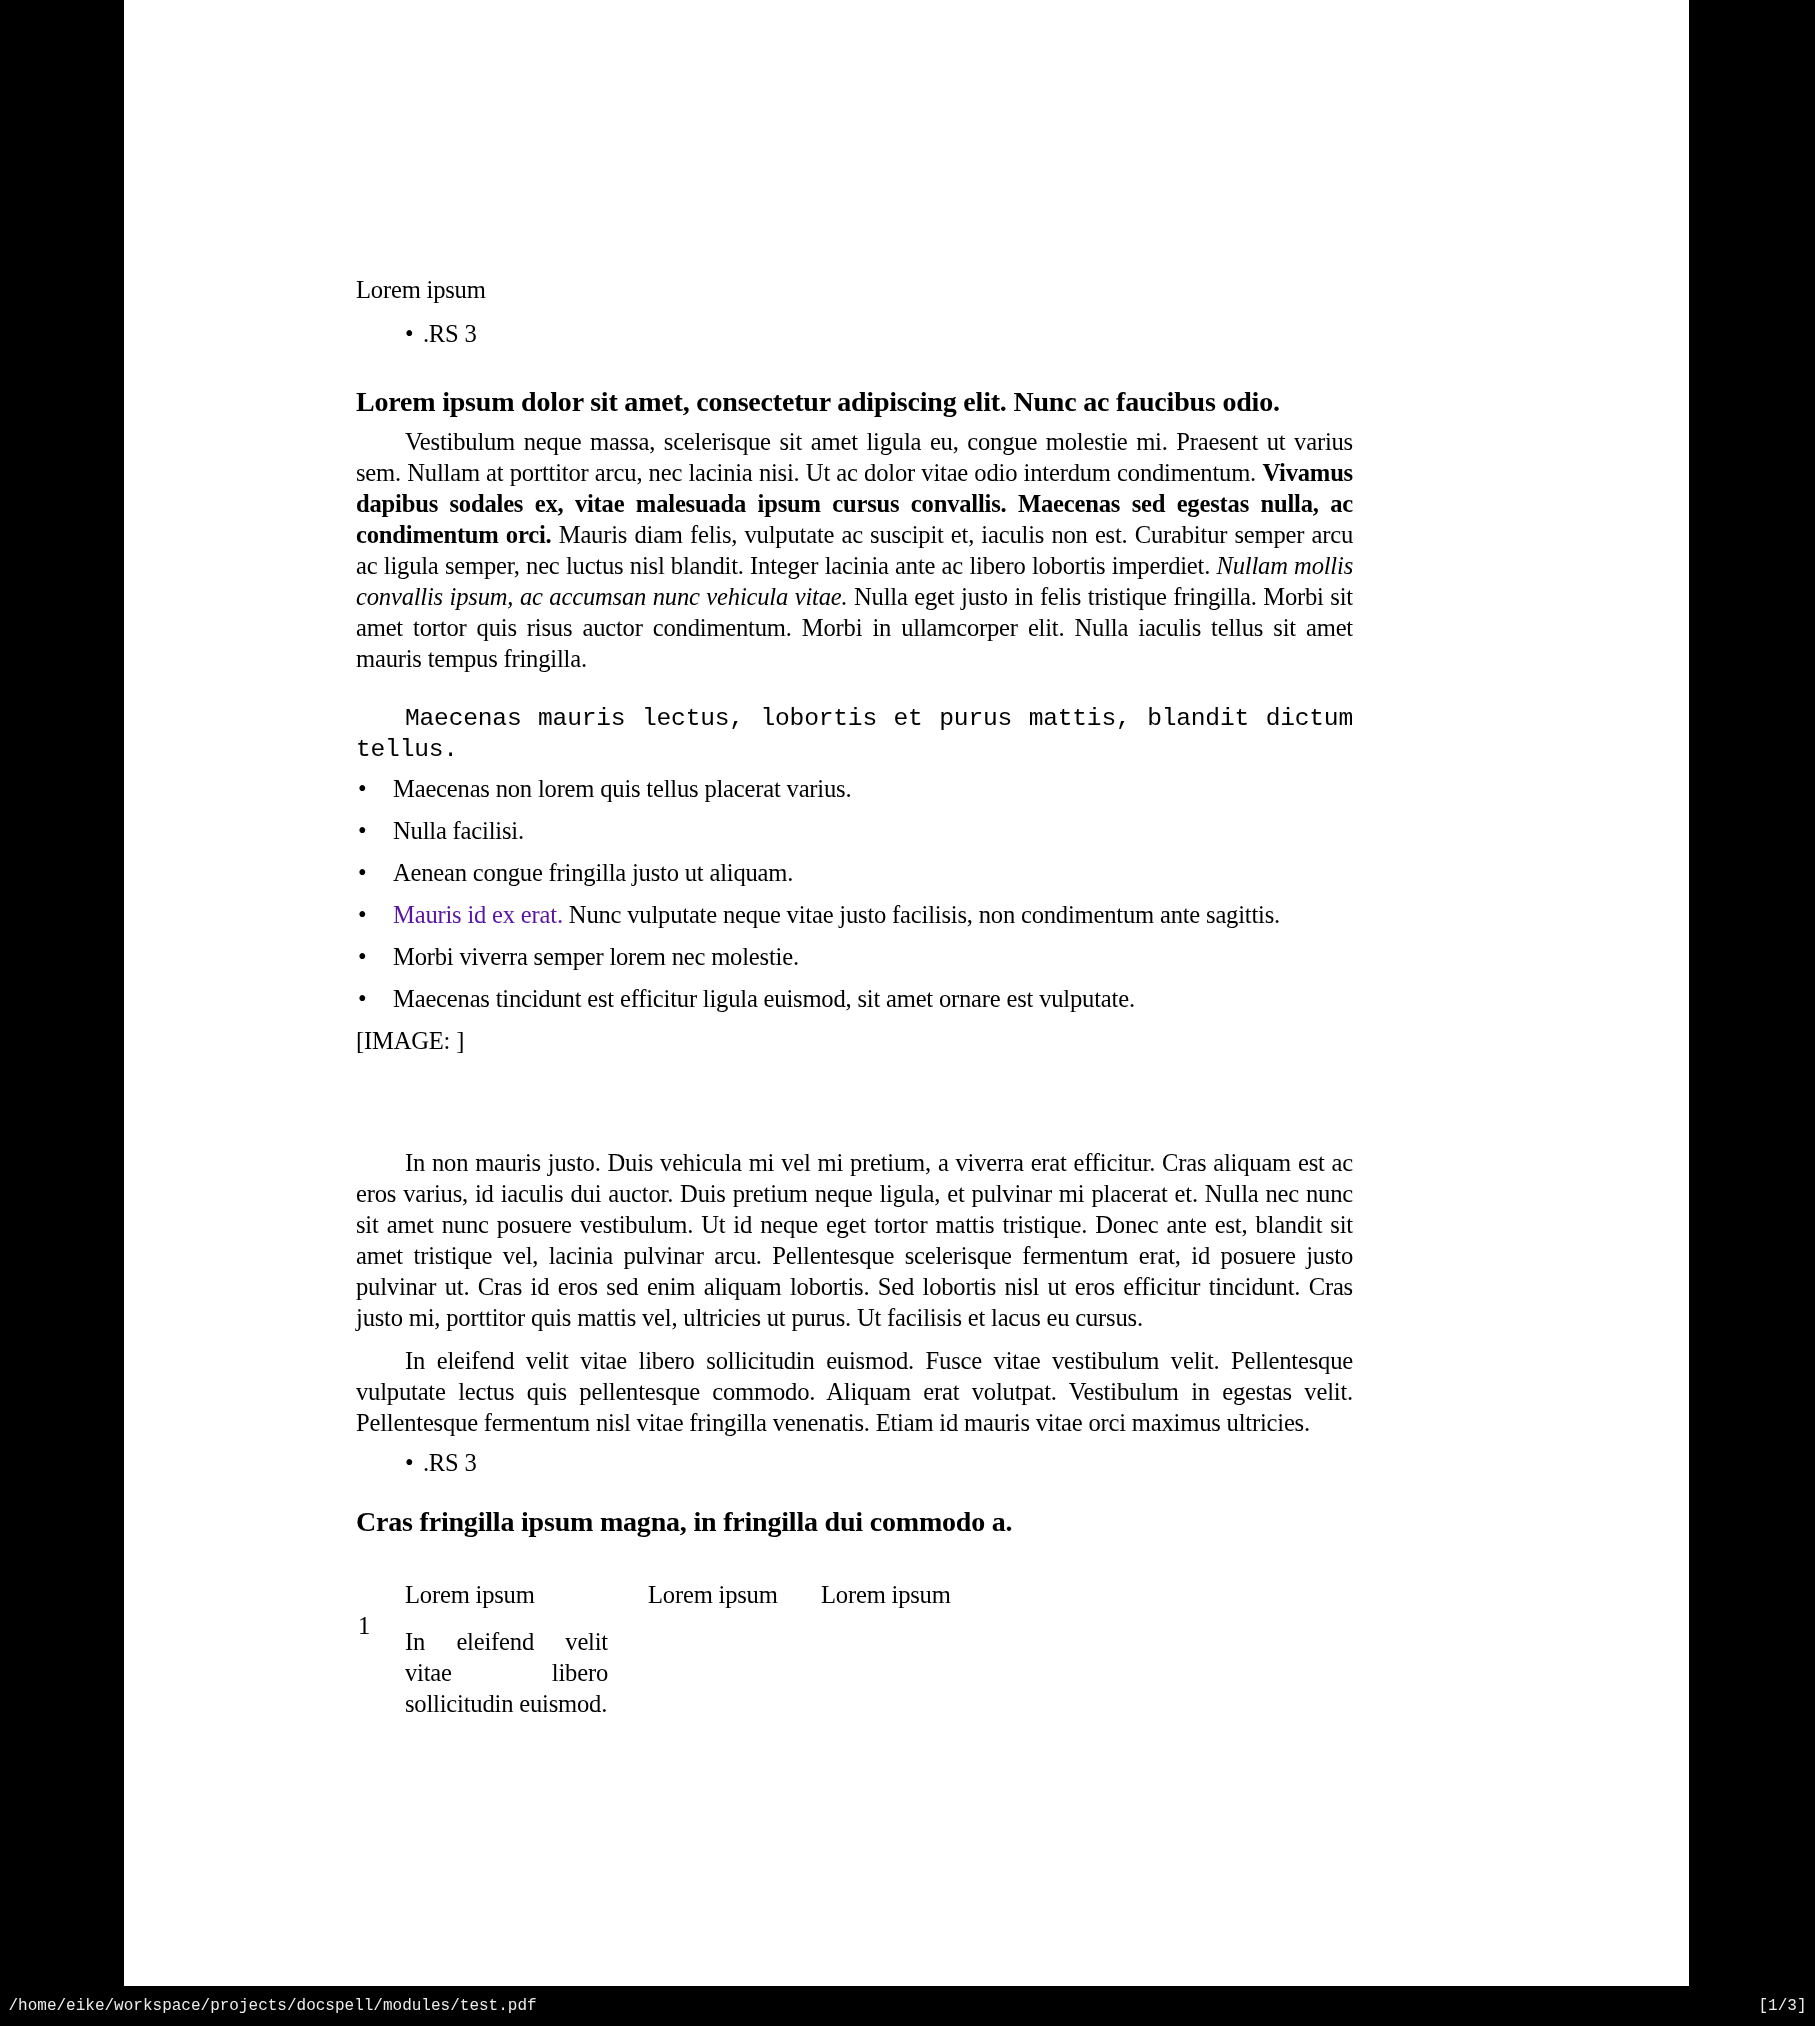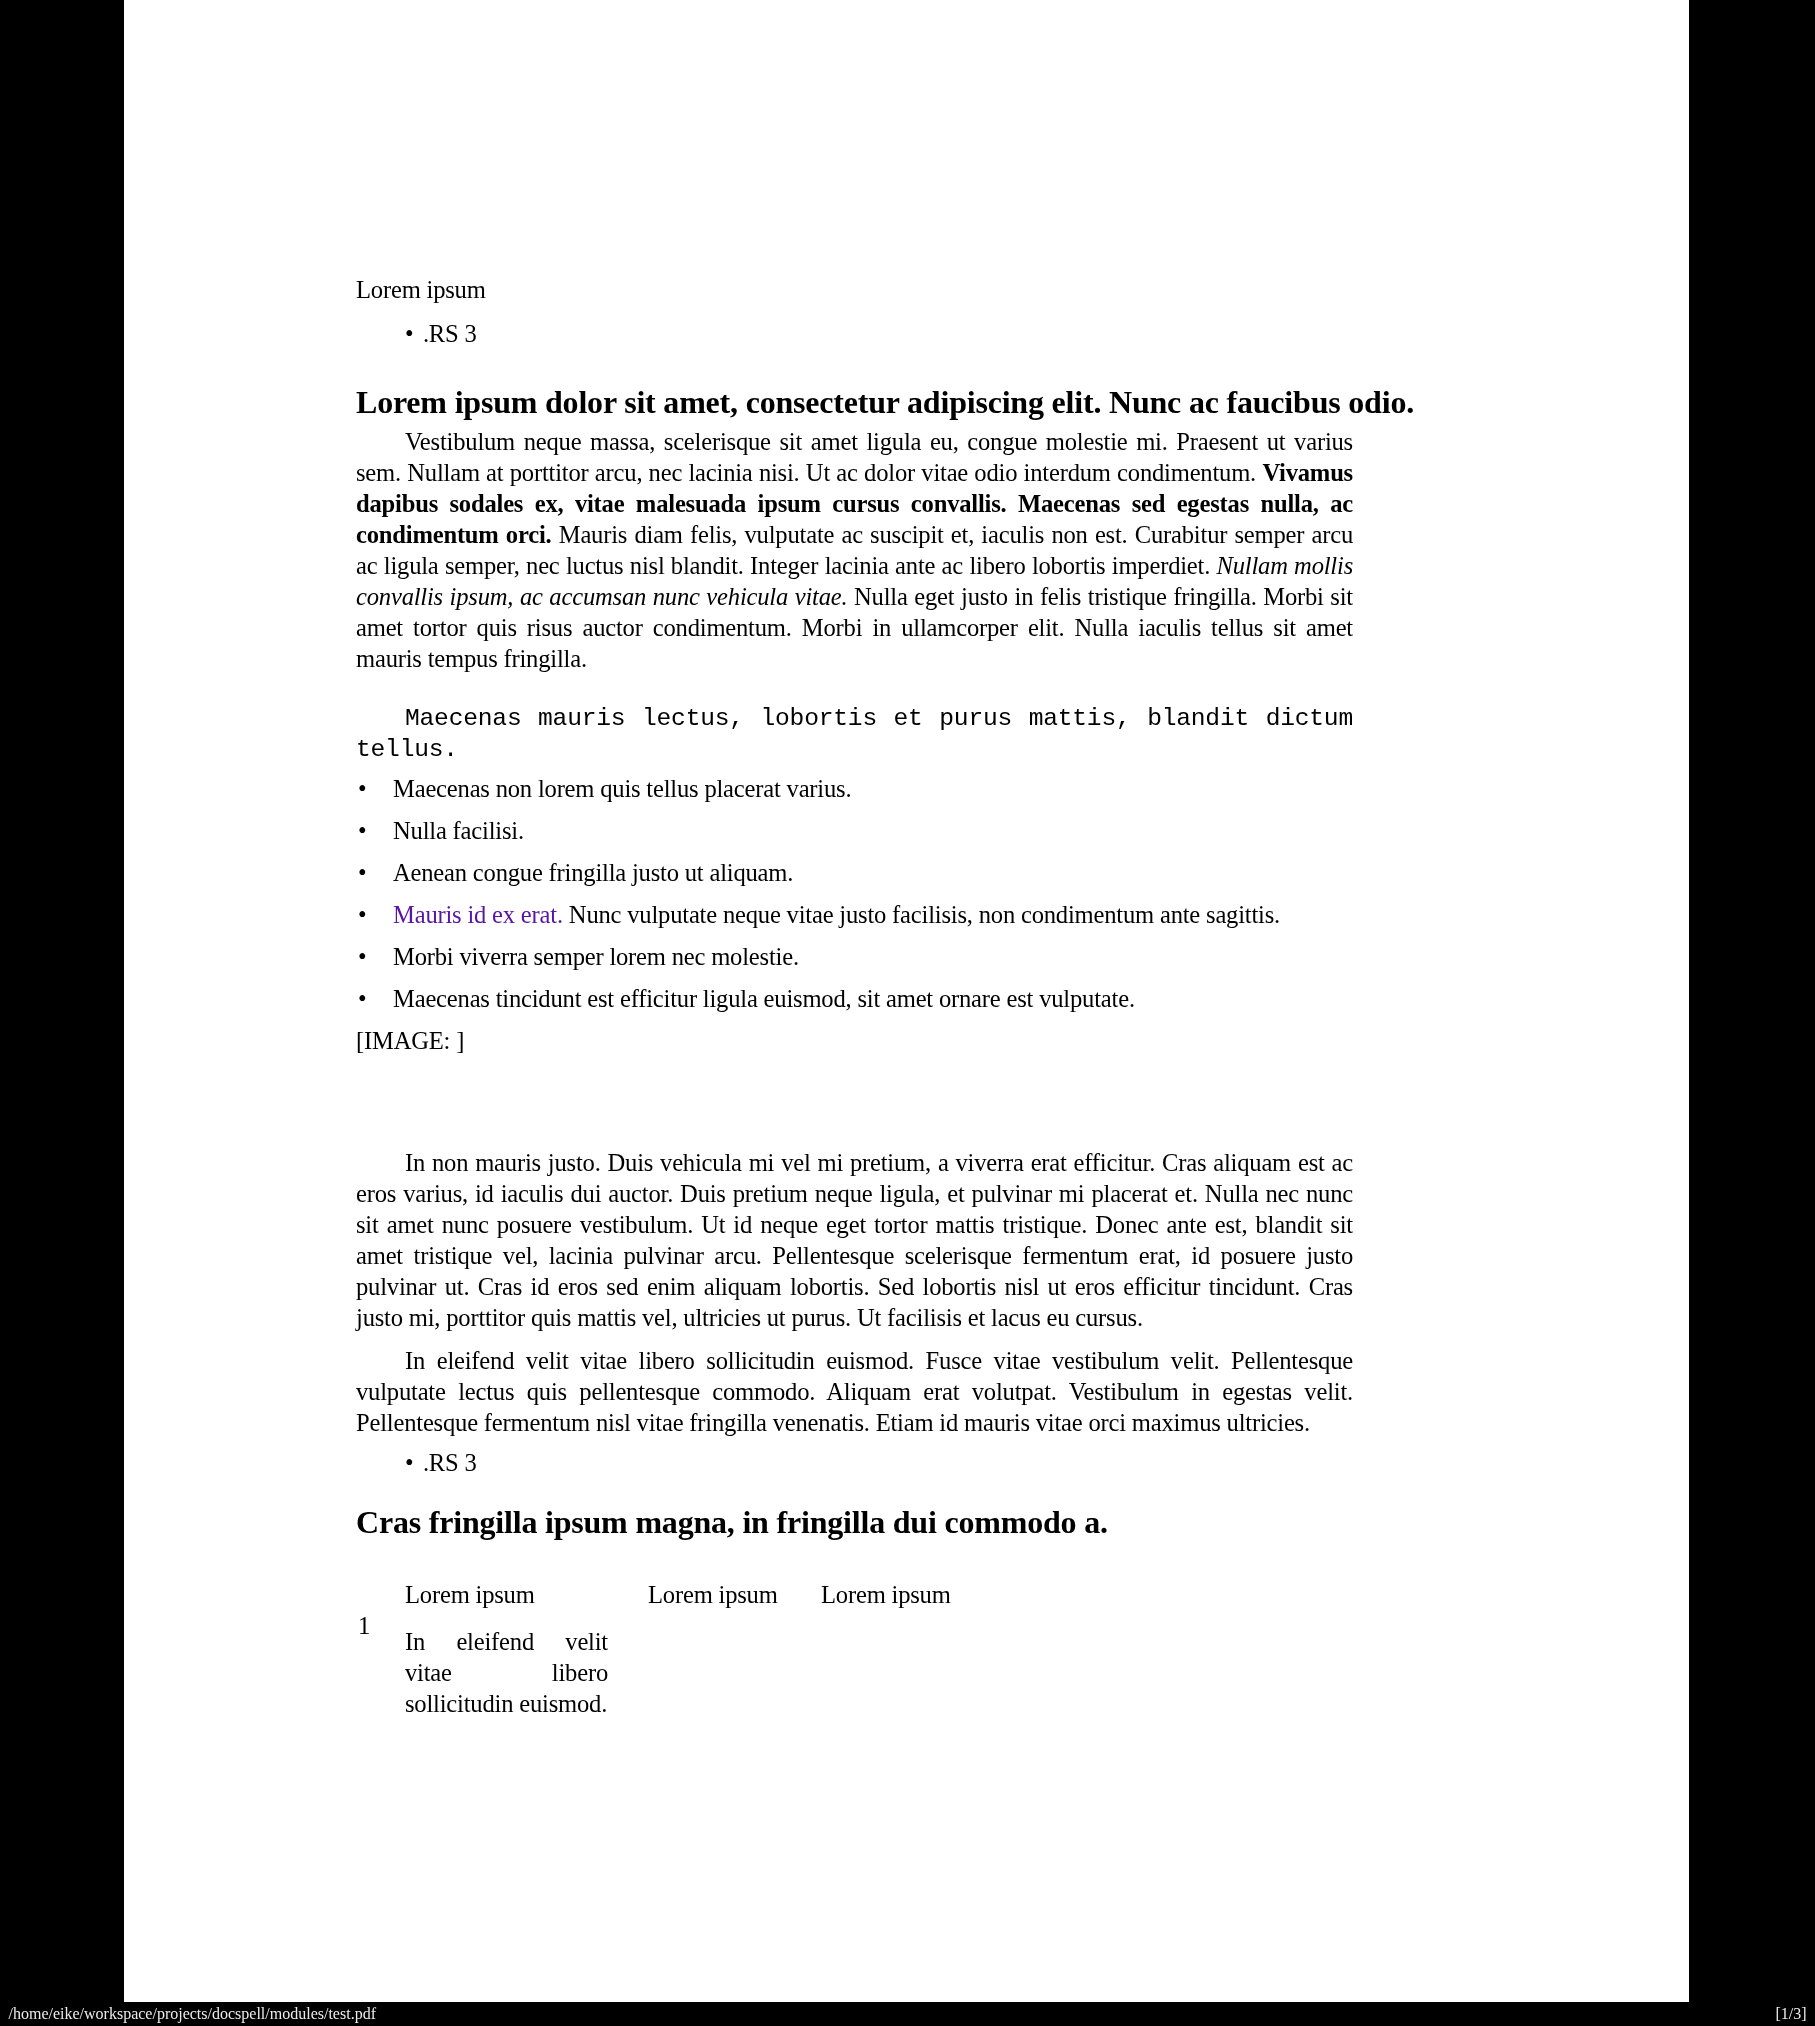--- a/index.html
+++ b/index.html
@@ -46,21 +46,21 @@
     margin-left: 49px;
     margin-top: 13.2px;
     display: flex;
     align-items: baseline;
   }
   .rs-marker {
     margin-right: 9.5px;
   }
   .doc-heading {
     font-weight: bold;
-    font-size: 32px;
+    font-size: 28px;
     line-height: 32px;
     white-space: nowrap;
     margin-top: 37px;
   }
   .para-1 { margin-top: 7.6px; }
   .para-2 { margin-top: 29px; font-family: Liberation Mono, monospace; }
   .bullet-list { margin-top: 8.5px; }
   .bullet-item {
     display: flex;
     margin-bottom: 11px;
@@ -93,24 +93,24 @@
   }
   .doc-table .row-number { padding-left: 1.9px; }
   .run-bold { font-weight: bold; }
   .run-italic { font-style: italic; }
   .run-link { color: var(--link, #5815a5); }
   .statusbar {
     position: absolute;
     left: 0;
     bottom: 0;
     width: 1815px;
-    height: 24px;
+    height: 40px;
     background: var(--statusbar_bg, #000000);
     color: var(--statusbar_fg, #ececec);
-    font-family: Liberation Serif, serif;
+    font-family: Liberation Mono, monospace;
     font-size: 16px;
     display: flex;
     justify-content: space-between;
     align-items: center;
     padding: 0 8.5px;
     box-sizing: border-box;
   }
 </style>
 </head>
 <body>

